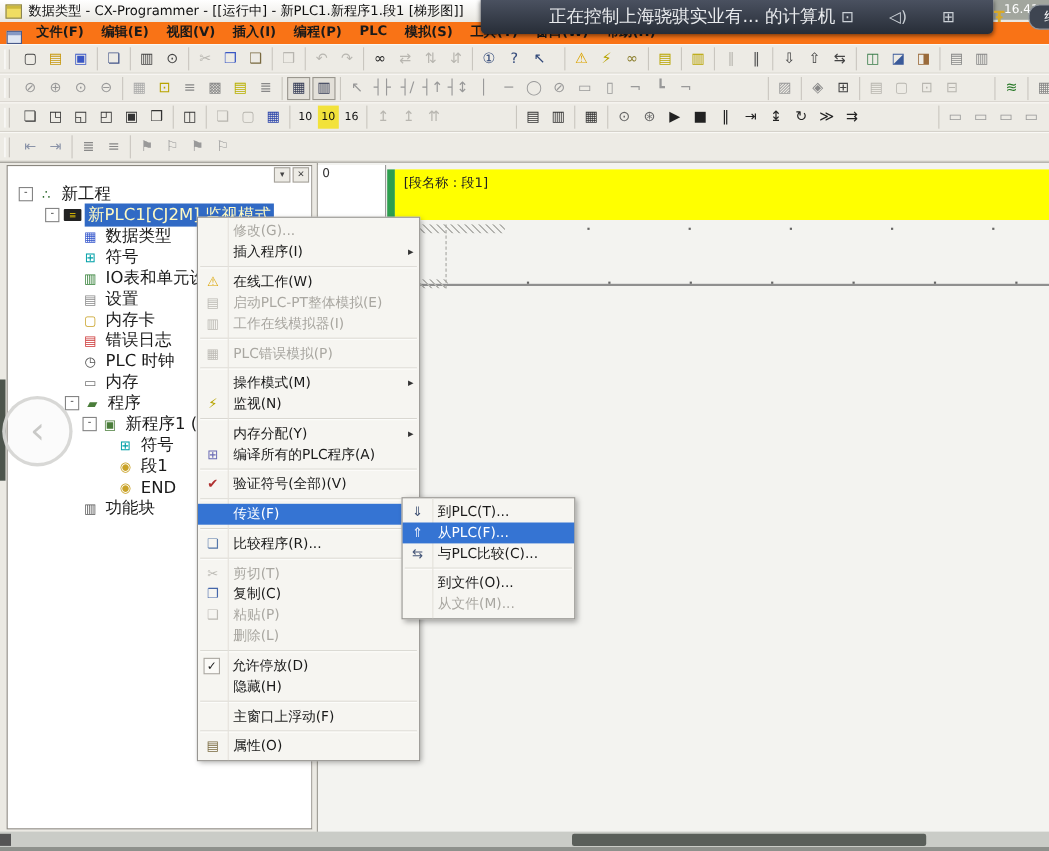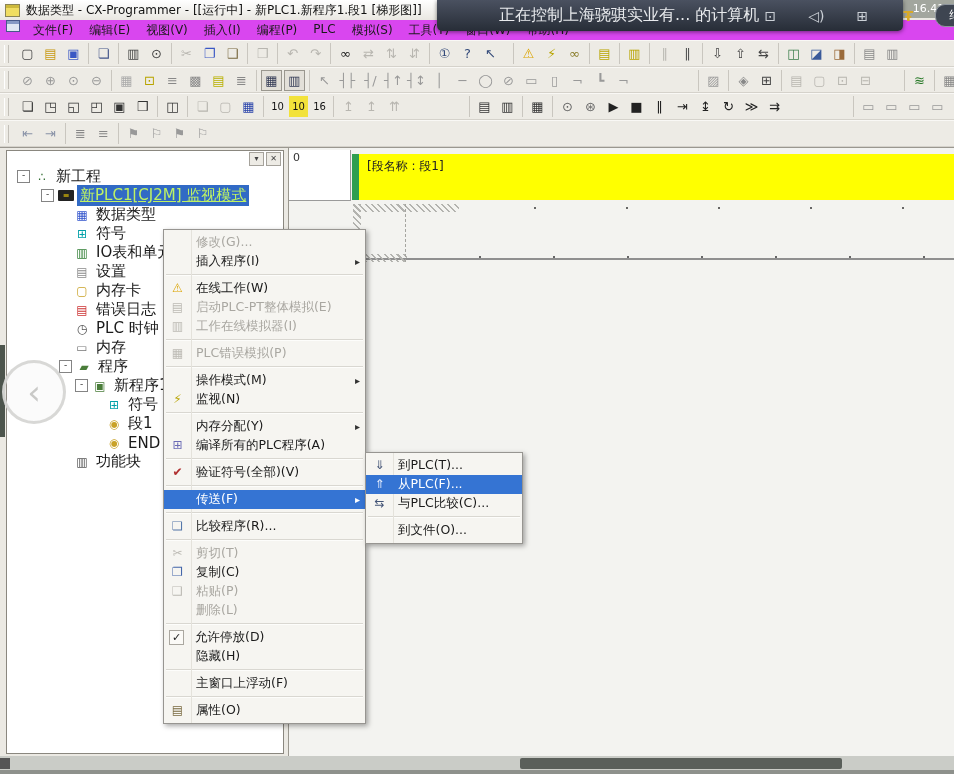--- a/index.html
+++ b/index.html
@@ -5,22 +5,22 @@
   html,body{margin:0;padding:0;}
   #app{position:relative;width:954px;height:774px;background:#ebe9e3;overflow:hidden;
        font-family:"DejaVu Sans","Liberation Sans",sans-serif;font-size:12px;color:#1a1a1a;}
   
   .titlebar{position:absolute;left:0;top:0;width:954px;height:20px;display:flex;align-items:center;
             background:linear-gradient(#ffffff,#e9e7e1);border-bottom:1px solid #cfccc5;}
   .app-icon{width:13px;height:11px;margin:0 6px 0 5px;background:#f0dd62;border:1px solid #8a8455;
             box-shadow:inset 0 3px 0 #cdb93c;flex:none;}
   .title-text{white-space:nowrap;color:#111;}
   
-  .menubar{position:absolute;left:0;top:20px;width:954px;height:20px;display:flex;align-items:flex-start;
-           background:#d946ef;border-bottom:1px solid #d8d5ce;}
+  .menubar{position:absolute;left:0;top:20px;width:954px;height:20px;display:flex;align-items:flex-end;
+           background:#f97316;border-bottom:1px solid #d8d5ce;font-weight:bold;}
   .mdi-icon{width:12px;height:10px;margin:0 5px 0 6px;background:#dfe6f2;border:1px solid #47598a;
             box-shadow:inset 0 3px 0 #8699c4;flex:none;}
   .menu-item{padding:2px 8px;white-space:nowrap;}
   
   .tbrow{position:absolute;left:0;width:954px;display:flex;align-items:center;background:#edebe5;
          border-top:1px solid #f9f8f5;border-bottom:1px solid #d5d2cb;padding-left:2px;box-sizing:border-box;}
   #tb1{top:40px;height:27px;} #tb2{top:67px;height:26px;} #tb3{top:93px;height:27px;} #tb4{top:120px;height:27px;}
   .grip{width:3px;height:18px;margin:0 4px 0 2px;border-left:1px solid #fff;border-right:1px solid #c2bfb8;flex:none;}
   .tb-group{display:flex;align-items:center;padding:0 3px;border-left:1px solid #c9c6bf;flex:none;}
   .tb-group:first-of-type{border-left:none;}
@@ -34,40 +34,40 @@
   .tree-panel{position:absolute;left:6px;top:2px;width:278px;height:604px;background:#fff;border:1px solid #8a877f;box-sizing:border-box;}
   .tree-head{position:absolute;right:2px;top:1px;display:flex;gap:2px;}
   .th-btn{width:13px;height:12px;border:1px solid #a5a29b;background:#edebe5;font-size:8px;line-height:11px;text-align:center;color:#444;}
   #tree{padding-top:16px;}
   .tree-row{height:19px;display:flex;align-items:center;white-space:nowrap;}
   .expander{flex:none;width:11px;height:11px;border:1px solid #848484;background:#fff;font-size:9px;line-height:9px;
             text-align:center;color:#333;margin-right:4px;}
   .tree-icon{flex:none;width:16px;text-align:center;font-size:12px;margin-right:3px;}
   .tree-icon.boxed{width:16px;height:11px;line-height:11px;font-size:8px;border-radius:1px;}
   .tree-label{padding:1px 3px;font-size:15px;}
-  .tree-label.selected{background:#316ac5;color:#bef264;text-decoration:underline;}
+  .tree-label.selected{background:#316ac5;color:#fef9c3;}
   .splitter{position:absolute;left:284px;top:2px;width:4px;height:604px;background:#ebe9e3;}
   
   .editor{position:absolute;left:288px;top:0;width:666px;height:609px;background:#f3f3f0;border-left:1px solid #9a978f;box-sizing:border-box;}
   .margin-box{position:absolute;left:0;top:2px;width:62px;height:51px;background:#fff;
               border-right:1px solid #9a9a9a;border-bottom:1px solid #9a9a9a;font-size:11px;color:#333;padding:1px 4px;box-sizing:border-box;}
   .green-stripe{position:absolute;left:63px;top:6px;width:7px;height:46px;background:#2e9e4f;}
   .yellow-bar{position:absolute;left:70px;top:6px;right:0;height:46px;background:#ffff00;color:#222;
               padding:2px 0 0 8px;line-height:21px;font-size:12px;box-sizing:border-box;}
   .rung-line{position:absolute;left:63px;top:110px;right:0;height:2px;background:#8f8f8f;}
   .dot{position:absolute;width:2px;height:2px;background:#666;}
   .hatch{position:absolute;background:repeating-linear-gradient(45deg,#b3b3af 0 1.5px,transparent 1.5px 4.5px);}
   .mq-top{left:64px;top:56px;width:106px;height:8px;}
   .mq-left{left:64px;top:56px;width:8px;height:58px;}
   .mq-bottom{left:64px;top:106px;width:54px;height:8px;}
   .mq-vline{position:absolute;left:116px;top:56px;height:58px;border-left:1px dashed #a5a5a0;}
   
   .ctx{position:absolute;background:#f6f5f1;border:1px solid #979591;box-shadow:2px 2px 5px rgba(0,0,0,.35);
        padding:3px 0;z-index:10;}
-  #context-menu{left:163px;top:197px;width:201px;margin-top:32px;}
+  #context-menu{left:179px;top:197px;width:201px;}
   #transfer-submenu{left:365px;top:452px;width:156px;z-index:11;}
   .ctx::before{content:'';position:absolute;left:27px;top:0;bottom:0;border-left:1px solid #e4e2db;}
   .cm-item{position:relative;height:19px;display:flex;align-items:center;font-size:12.5px;color:#1a1a1a;padding-right:5px;}
   .cm-gutter{flex:none;width:27px;text-align:center;font-size:12px;line-height:19px;}
   .cm-gutter.checkbox{width:15px;height:15px;line-height:14px;border:1px solid #aaa7a0;background:#fbfaf7;
                       margin:0 6px 0 5px;font-size:11px;color:#222;box-sizing:border-box;}
   .cm-label{padding-left:5px;white-space:nowrap;flex:1;}
   .cm-arrow{margin-left:auto;font-size:10px;color:#333;}
   .cm-item.dis{color:#a9a7a1;} .cm-item.dis .cm-gutter{color:#bcbab4 !important;}
   .cm-item.hl{background:#3574d3;color:#fff;} .cm-item.hl .cm-arrow{color:#fff;}
@@ -550,20 +550,24 @@
       </div>
       <div class="cm-item">
         <span class="cm-gutter" style="color: rgb(68, 85, 119);">⇆</span>
         <span class="cm-label">与PLC比较(C)...</span>
       </div>
       <div class="cm-sep"></div>
       <div class="cm-item">
         <span class="cm-gutter"></span>
         <span class="cm-label">到文件(O)...</span>
       </div>
+      <div class="cm-item dis">
+        <span class="cm-gutter"></span>
+        <span class="cm-label">从文件(M)...</span>
+      </div>
     </div>
 
   <div class="remote-bar">
     <span class="remote-msg">正在控制上海骁骐实业有... 的计算机</span>
     <span class="remote-icons" id="remote-icons">
         <span class="r-icon">⊡</span>
         <span class="r-icon">◁)</span>
         <span class="r-icon">⊞</span>
         <span class="r-icon" style="color: rgb(216, 169, 40); font-weight: bold;">Ŧ</span>
       </span>

